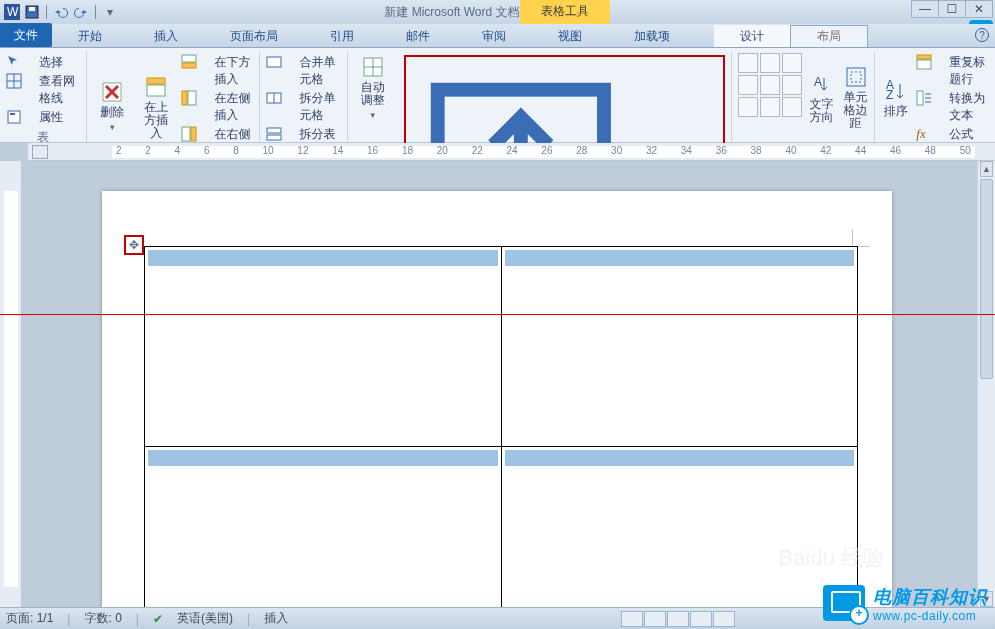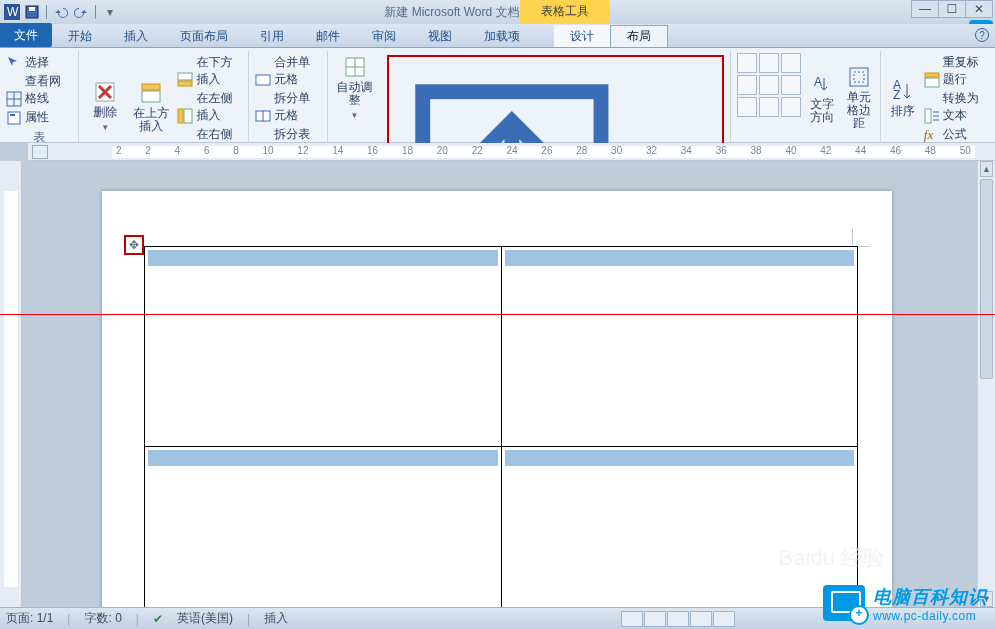--- a/index.html
+++ b/index.html
@@ -10,33 +10,33 @@
 .qat .icon{width:16px;height:16px;display:flex;align-items:center;justify-content:center}
 .qat-sep{width:1px;height:14px;background:#7a8aa0;margin:0 2px}
 .title-text{position:absolute;left:0;right:0;text-align:center;color:#5a6b82;pointer-events:none}
 .ctx-tab-label{position:absolute;left:520px;top:0;width:90px;height:40px;background:#ffd34e;color:#3a3a3a;text-align:center;line-height:18px;font-size:12px;padding-top:2px}
 .win-ctrls{position:absolute;right:2px;top:0;display:flex}
 .win-ctrls div{width:28px;height:18px;background:#d6e1ee;border:1px solid #9bb0c9;display:flex;align-items:center;justify-content:center;margin-left:-1px;color:#3a4a60}
 .ext-btn{position:absolute;right:2px;top:20px;width:24px;height:24px;background:#0099e6;border-radius:4px;display:flex;align-items:center;justify-content:center;color:#fff;font-weight:bold}
 
 .tabs-row{height:24px;background:linear-gradient(#dce6f2,#c6d5e6);display:flex;align-items:flex-end;border-bottom:1px solid #8ca5c2;position:relative}
 .file-tab{background:#1e66b4;color:#fff;padding:4px 14px;height:24px;display:flex;align-items:center;border-bottom-right-radius:2px;border-top-right-radius:2px}
-.tab{color:#1e4e8c;padding:4px 16px;height:22px;display:flex;align-items:center;cursor:pointer}
+.tab{color:#1e4e8c;padding:4px 26px;height:22px;display:flex;align-items:center;cursor:pointer}
 .ctx-tab{background:#f5f7fb}
-.ctx-active{background:#eef3fa;color:#0f172a;border:1px solid #8ba9cc;border-bottom:none}
+.ctx-active{background:#eef3fa;color:#737373;border:1px solid #8ba9cc;border-bottom:none}
 .help-area{position:absolute;right:6px;top:4px;display:flex;gap:10px;color:#2a5ca8}
 
 .ribbon{height:95px;background:#eef3fa;border-bottom:1px solid #b8c7da;display:flex;padding-top:3px}
 .group{border-right:1px solid #c8d4e2;padding:2px 6px 0 6px;display:flex;flex-direction:column;justify-content:space-between;min-width:50px}
 .group-body{display:flex;gap:6px;flex:1}
 .group-label{text-align:center;color:#5b6f8a;font-size:12px;padding:2px 0}
 .big-btn{display:flex;flex-direction:column;align-items:center;justify-content:center;width:48px;padding:2px;gap:2px;cursor:pointer}
 .big-btn .ic{width:24px;height:24px}
 .big-btn span{font-size:12px;color:#2b4063;text-align:center;line-height:13px}
-.small-row{display:flex;align-items:flex-end;gap:3px;padding:1px 0;cursor:pointer;color:#2b4063}
+.small-row{display:flex;align-items:flex-start;gap:17px;padding:1px 0;cursor:pointer;color:#2b4063}
 .small-row .ic{width:16px;height:16px;flex-shrink:0}
 .col{display:flex;flex-direction:column;justify-content:space-around}
 .cell-size{border:2px solid #c00000;padding:3px 4px;margin-top:2px;margin-bottom:2px}
 .size-row{display:flex;align-items:center;padding:2px 0;gap:4px}
 .size-row input{width:70px;height:20px;border:1px solid #a9b9cc;background:#fff;padding:0 4px;font-size:12px}
 .spin{width:12px;display:flex;flex-direction:column}
 .spin div{height:9px;border:1px solid #a9b9cc;background:#e9eef6;font-size:7px;line-height:7px;text-align:center;cursor:pointer;color:#556}
 .align-grid{display:grid;grid-template-columns:repeat(3,20px);grid-template-rows:repeat(3,20px);gap:2px}
 .align-grid div{border:1px solid #a9b9cc;background:#f6f8fc;cursor:pointer;position:relative}
 .align-grid div::before{content:"";position:absolute;background:#8faed2}

